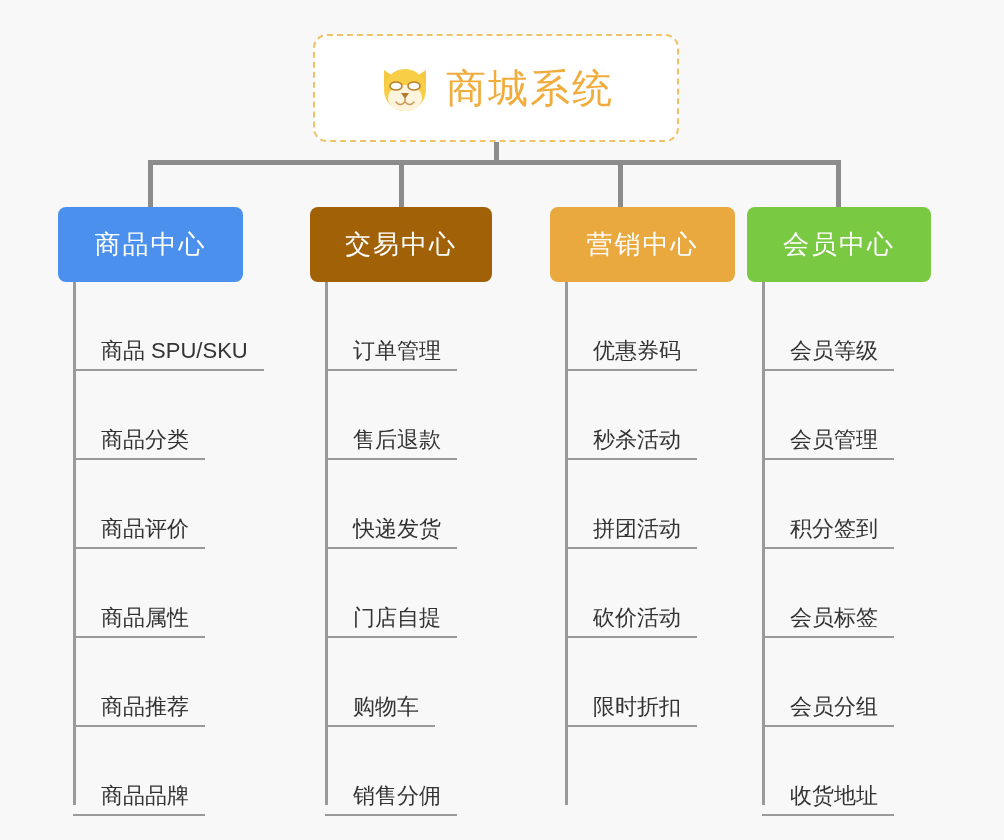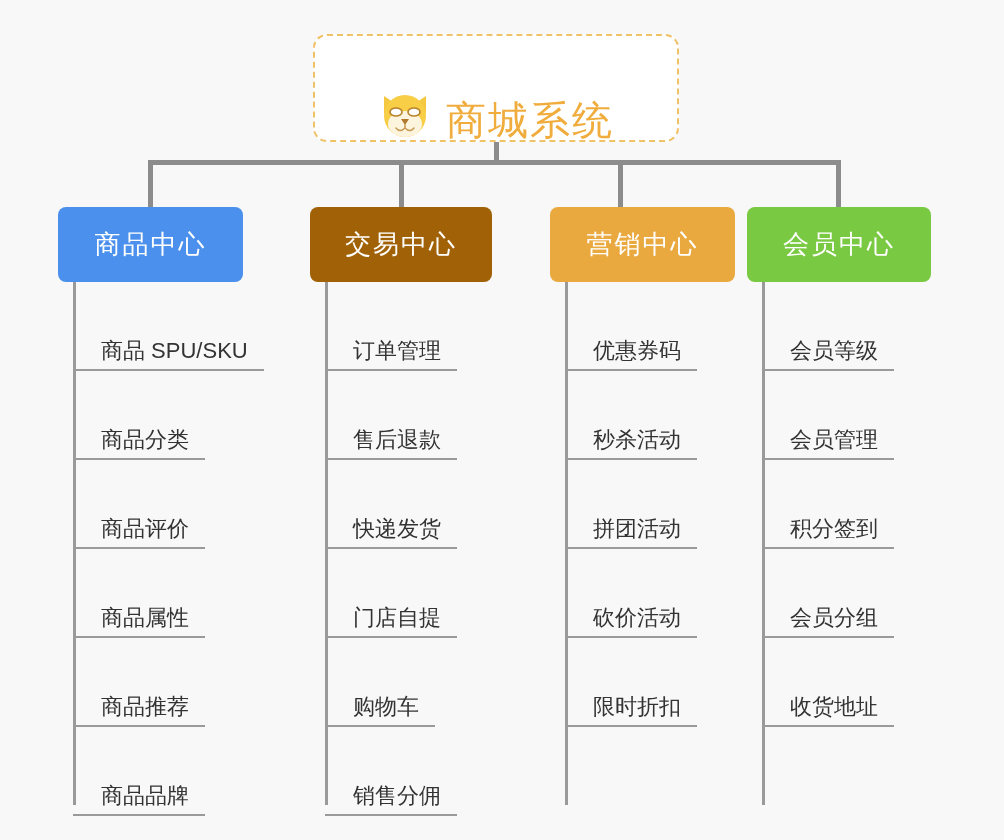--- a/index.html
+++ b/index.html
@@ -24,21 +24,21 @@
     position: absolute;
     left: 313px;
     top: 34px;
     width: 366px;
     height: 108px;
     box-sizing: border-box;
     background: #ffffff;
     border: 2px dashed #f0c268;
     border-radius: 14px;
     display: flex;
-    align-items: flex-end;
+    align-items: center;
     justify-content: center;
     gap: 14px;
   }
   .root-title {
     font-size: 40px;
     color: #f0ad3e;
     letter-spacing: 2px;
     line-height: 1;
     white-space: nowrap;
   }
@@ -227,20 +227,23 @@
       <div class="leaf">
         <span class="leaf-inner">会员等级</span>
       </div>
       <div class="leaf">
         <span class="leaf-inner">会员管理</span>
       </div>
       <div class="leaf">
         <span class="leaf-inner">积分签到</span>
       </div>
       <div class="leaf">
+        <span class="leaf-inner">会员标签</span>
+      </div>
+      <div class="leaf">
         <span class="leaf-inner">会员分组</span>
       </div>
       <div class="leaf">
         <span class="leaf-inner">收货地址</span>
       </div>
     </div>
   </div>
 
 </div>
 

